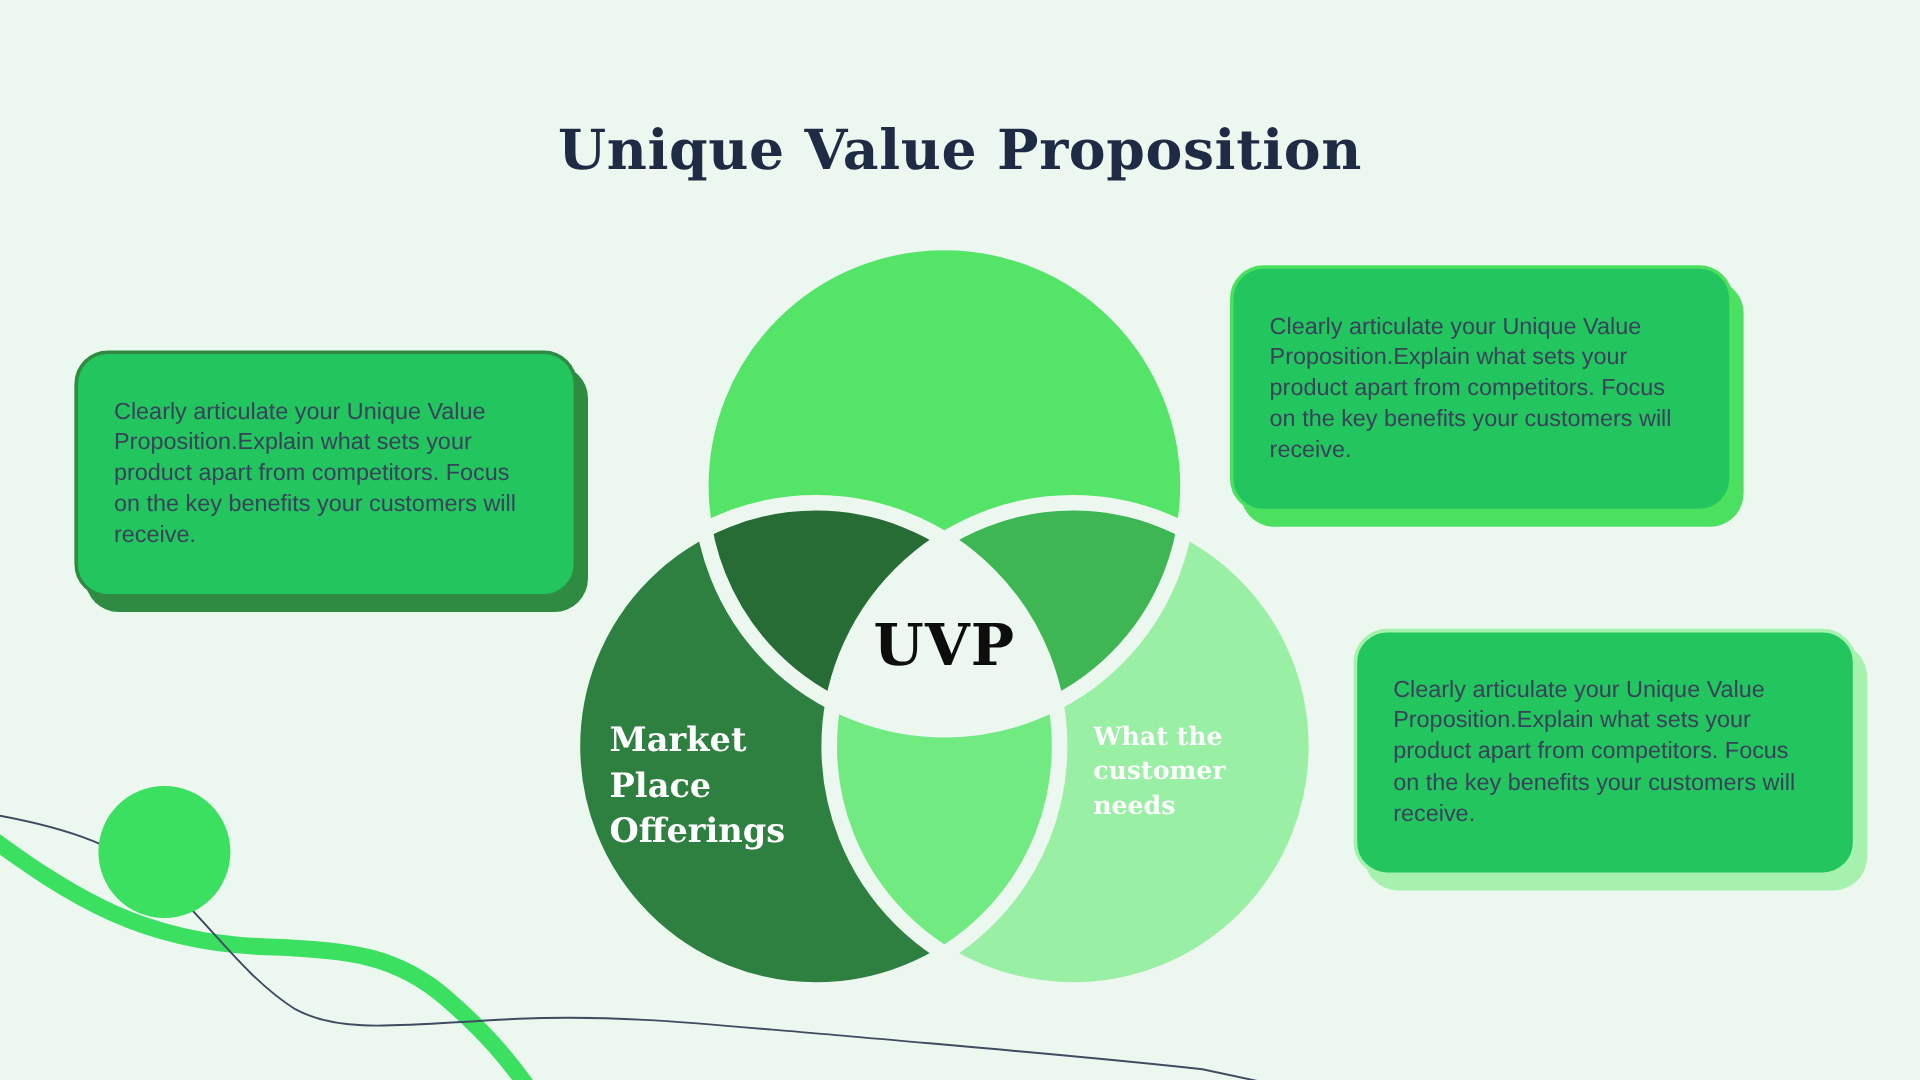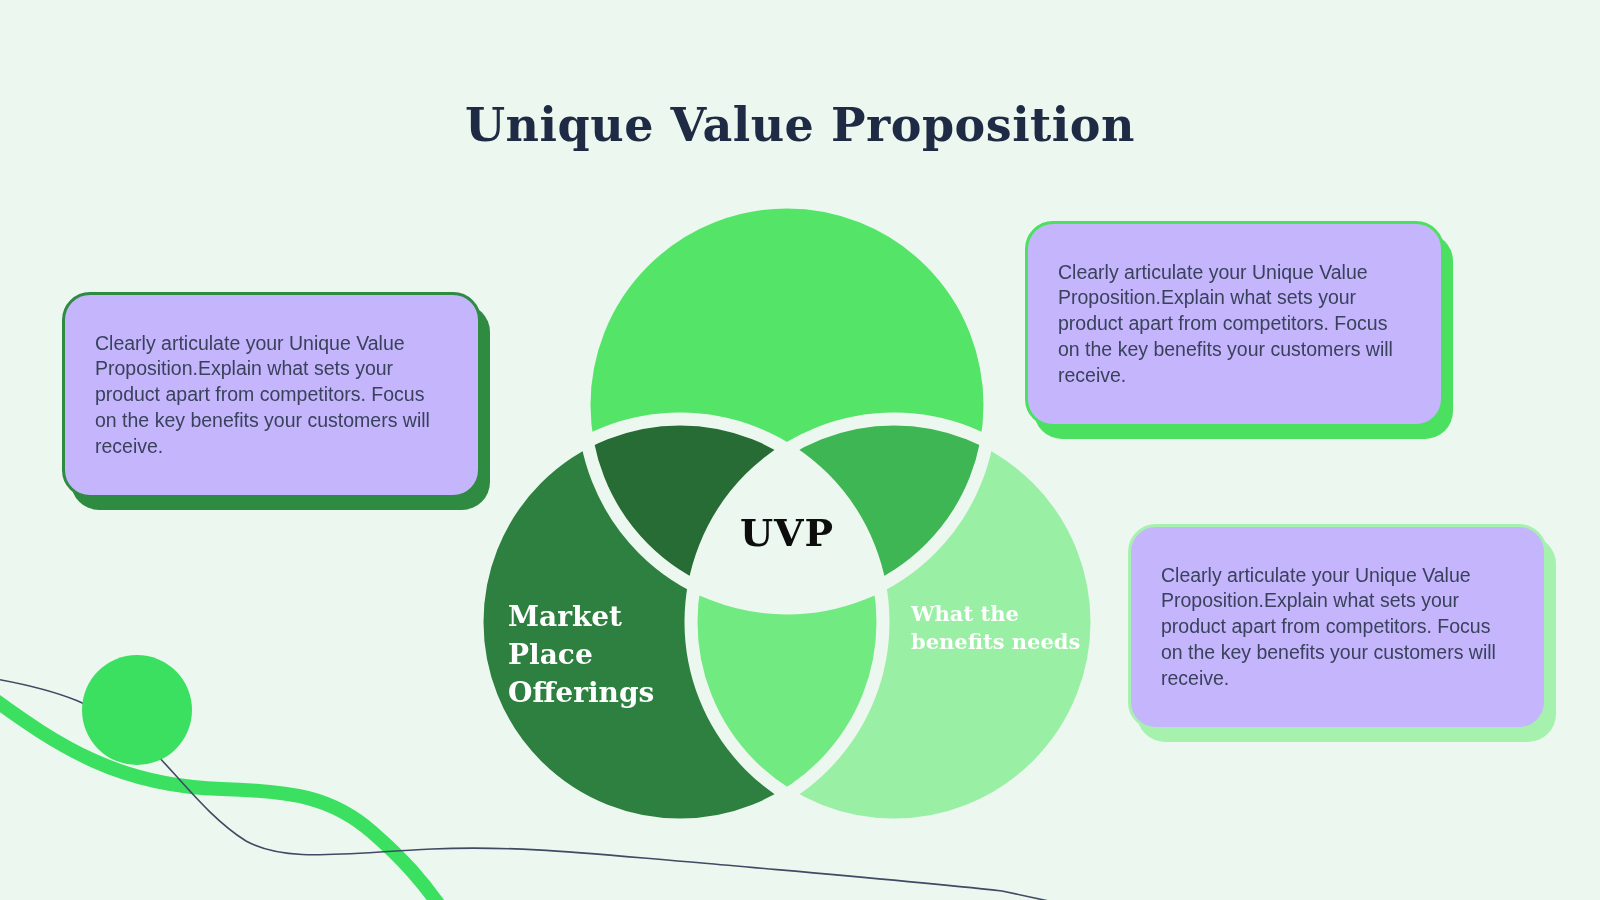--- a/index.html
+++ b/index.html
@@ -8,36 +8,36 @@
   .stage > svg{position:absolute;left:0;top:0;}
 
   .page-title{
     position:absolute;left:0;top:98px;width:1600px;margin:0;
     text-align:center;font-family:"DejaVu Serif","Liberation Serif",serif;
     font-weight:bold;font-size:46px;letter-spacing:0.5px;color:#1f2a44;
   }
 
   .note{
     position:absolute;width:419px;height:206px;box-sizing:border-box;
-    background:#c4b5fd;border-radius:28px;display:flex;align-items:center;
+    background:#22c55e;border-radius:28px;display:flex;align-items:center;
     padding:24px 30px;
   }
   .note p{margin:0;font-size:19.5px;line-height:1.32;color:#39425a;}
   .note-left{left:62px;top:292px;border:3px solid #2f8a42;box-shadow:9px 12px 0 #2f8a42;}
   .note-top-right{left:1025px;top:221px;border:3px solid #4be05f;box-shadow:9px 12px 0 #4be05f;}
   .note-bottom-right{left:1128px;top:524px;border:3px solid #a6f1ae;box-shadow:9px 12px 0 #a6f1ae;}
 
   .vlabel{
     position:absolute;font-family:"DejaVu Serif","Liberation Serif",serif;
     font-weight:bold;color:#ffffff;
   }
   .vl-top{left:657px;top:320px;width:260px;text-align:center;font-size:22px;}
   .vl-left{left:508px;top:598px;width:165px;font-size:28px;line-height:1.35;}
   .vl-right{left:911px;top:600px;width:175px;font-size:21px;line-height:1.35;}
-  .vl-center{left:687px;top:510px;width:200px;text-align:center;font-size:38px;color:#0d0d0d;letter-spacing:1px;}
+  .vl-center{left:687px;top:510px;width:200px;text-align:center;font-size:48px;color:#0d0d0d;letter-spacing:1px;}
 </style>
 </head>
 <body>
 
 <div class="stage">
 
   <svg width="1600" height="900" viewBox="0 0 1600 900">
     <defs>
       <clipPath id="clipA">
           <circle cx="787" cy="405" r="203"></circle>
@@ -85,16 +85,16 @@
     <p>Clearly articulate your Unique Value Proposition.Explain what sets your product apart from competitors. Focus on the key benefits your customers will receive.</p>
   </div>
   <div class="note note-top-right">
     <p>Clearly articulate your Unique Value Proposition.Explain what sets your product apart from competitors. Focus on the key benefits your customers will receive.</p>
   </div>
   <div class="note note-bottom-right">
     <p>Clearly articulate your Unique Value Proposition.Explain what sets your product apart from competitors. Focus on the key benefits your customers will receive.</p>
   </div>
 
   <div class="vlabel vl-left">Market Place Offerings</div>
-  <div class="vlabel vl-right">What the benefits needs</div>
+  <div class="vlabel vl-right">What the customer needs</div>
   <div class="vlabel vl-center">UVP</div>
 
 </div>
 
 </body></html>

